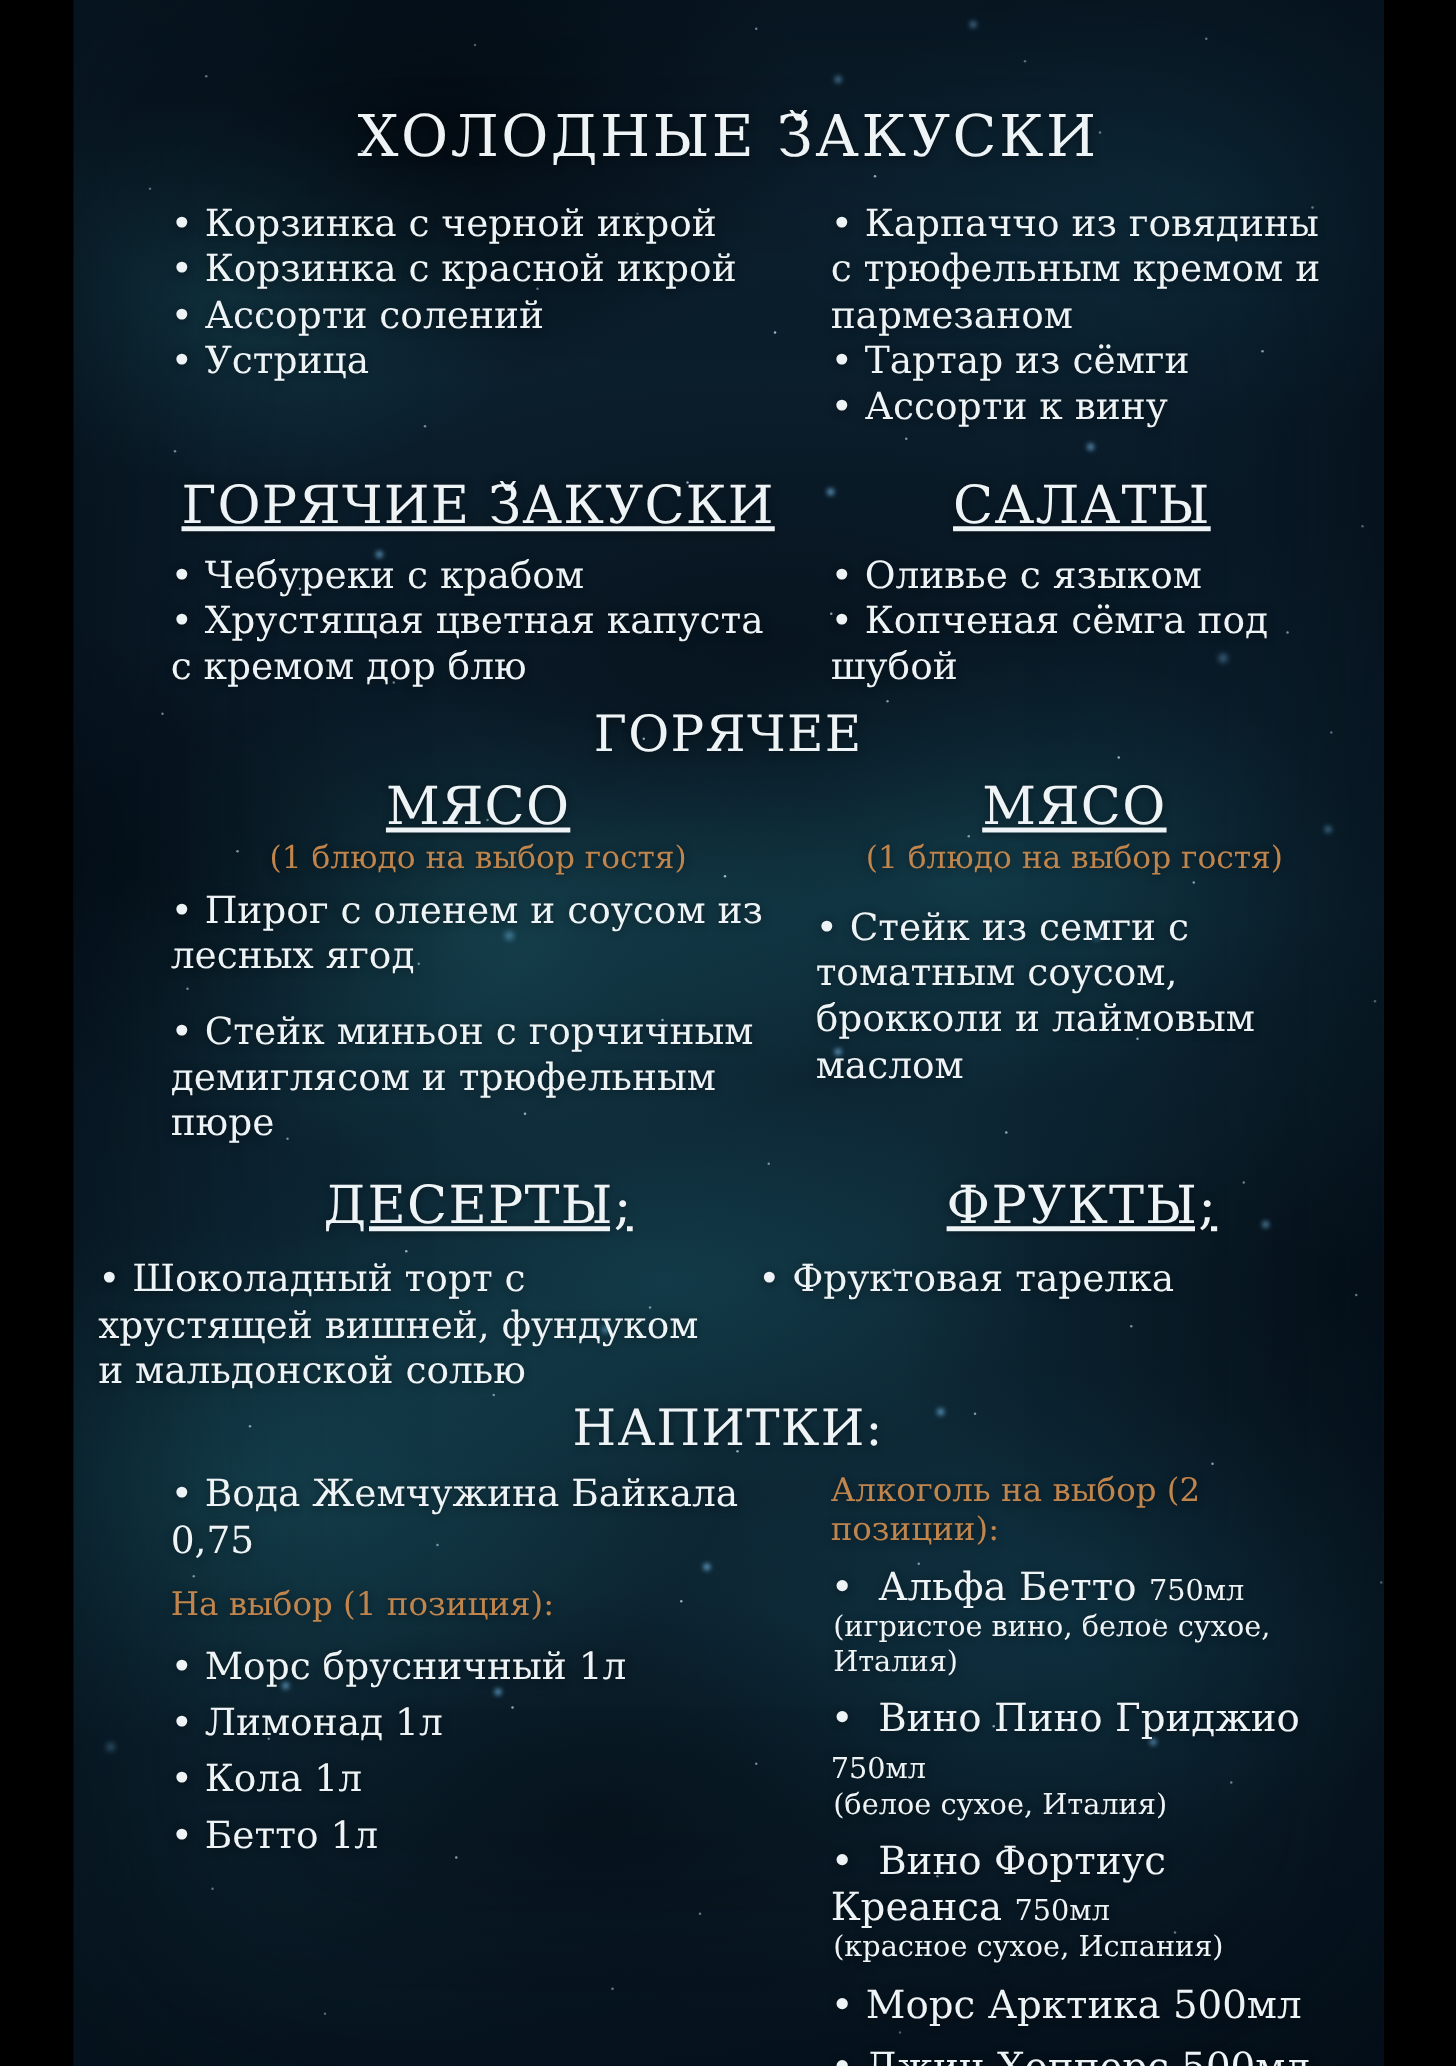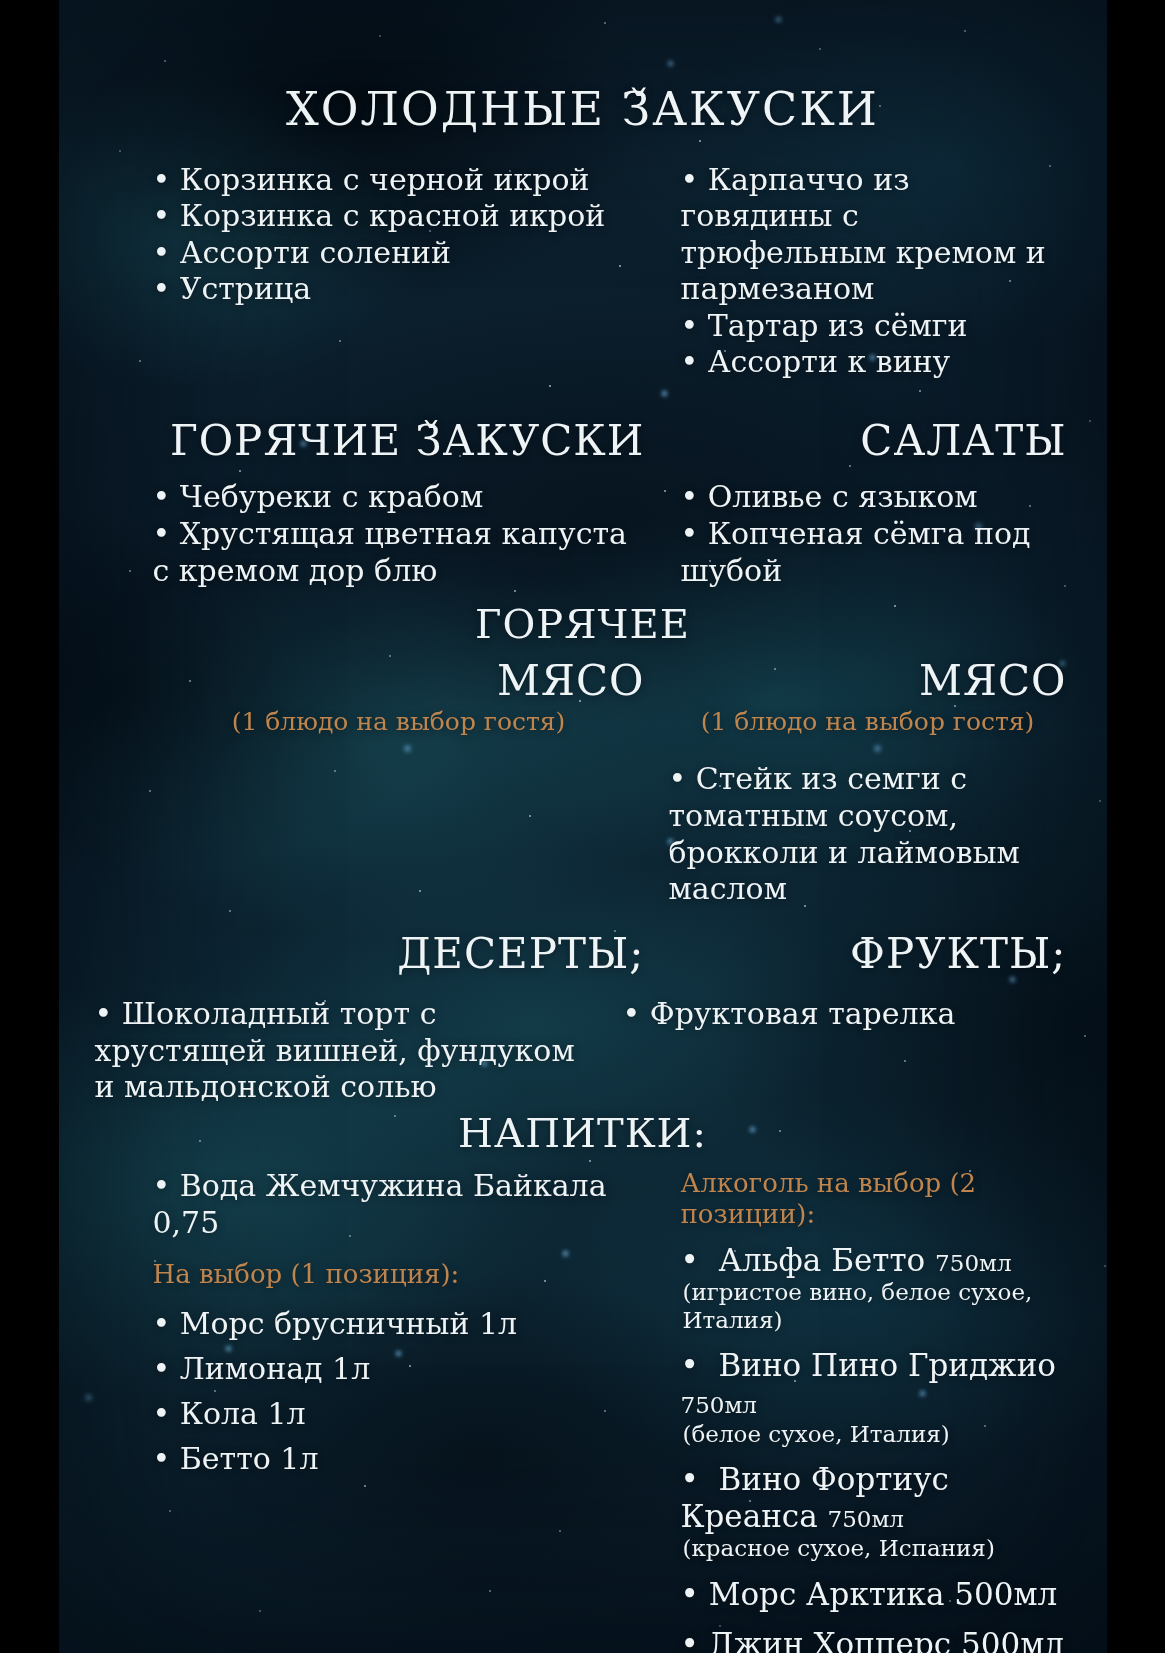--- a/index.html
+++ b/index.html
@@ -81,23 +81,23 @@
       424px 1062px 4px 1px rgba(130,205,255,.8), 505px 1252px 4px 1px rgba(130,205,255,.85),
       862px 1392px 4px 1px rgba(130,205,255,.8), 952px 978px 4px 1px rgba(130,205,255,.85),
       692px 1128px 4px 1px rgba(130,205,255,.8), 28px 1396px 5px 1px rgba(130,205,255,.9),
       168px 1347px 4px 1px rgba(130,205,255,.85), 1108px 1452px 4px 1px rgba(130,205,255,.8),
       338px 1352px 4px 1px rgba(130,205,255,.8), 610px 840px 4px 1px rgba(130,205,255,.8);
   }
 
   .content{position:relative;z-index:2;}
   h1,h2,h3{margin:0;font-weight:normal;}
   .title-xl{padding-top:84px;font-size:46px;line-height:1.12;text-align:center;letter-spacing:2px;}
-  .h2{font-size:42px;line-height:1.15;text-align:right;letter-spacing:1px;}
+  .h2{font-size:42px;line-height:1.15;text-align:center;letter-spacing:1px;text-decoration:underline;}
   .h-center{font-size:40px;line-height:1.15;text-align:center;letter-spacing:1px;}
-  .cols{display:grid;grid-template-columns:492px 1fr;column-gap:36px;padding:0 40px 0 78px;margin-left:16px;}
+  .cols{display:grid;grid-template-columns:492px 1fr;column-gap:36px;padding:0 40px 0 78px;}
   ul{list-style:none;margin:0;padding:0;}
   .items li{font-size:30px;line-height:1.22;}
   .items li::before{content:"\2022\00a0";}
   .note{color:var(--accent);font-size:25px;text-align:center;line-height:1.2;}
   .note-left{color:var(--accent);font-size:26px;text-align:left;line-height:1.2;}
   .gap-item{margin-top:24px;}
   .wine{margin-top:12px;font-size:31px;line-height:1.2;}
   .wine::before{content:"\2022\00a0";}
   .wine .vol{font-size:23px;}
   .wine-detail{font-size:23px;line-height:1.2;margin-left:2px;}
@@ -161,20 +161,24 @@
         <li>Копченая сёмга под шубой</li>
       </ul>
     </div>
 
     <h2 class="h-center m-main">ГОРЯЧЕЕ</h2>
 
     <div class="cols m-meatfish">
       <div>
         <h2 class="h2">МЯСО</h2>
         <div class="note m-course-note">(1 блюдо на выбор гостя)</div>
+        <ul class="items m-course-items">
+          <li>Пирог с оленем и соусом из лесных ягод</li>
+          <li class="gap-item">Стейк миньон с горчичным демиглясом и трюфельным пюре</li>
+        </ul>
       </div>
       <div>
         <h2 class="h2">МЯСО</h2>
         <div class="note m-course-note">(1 блюдо на выбор гостя)</div>
         <ul class="items m-course-items">
           <li class="gap-item">Стейк из семги с томатным соусом, брокколи и лаймовым маслом</li>
         </ul>
       </div>
     </div>
 

